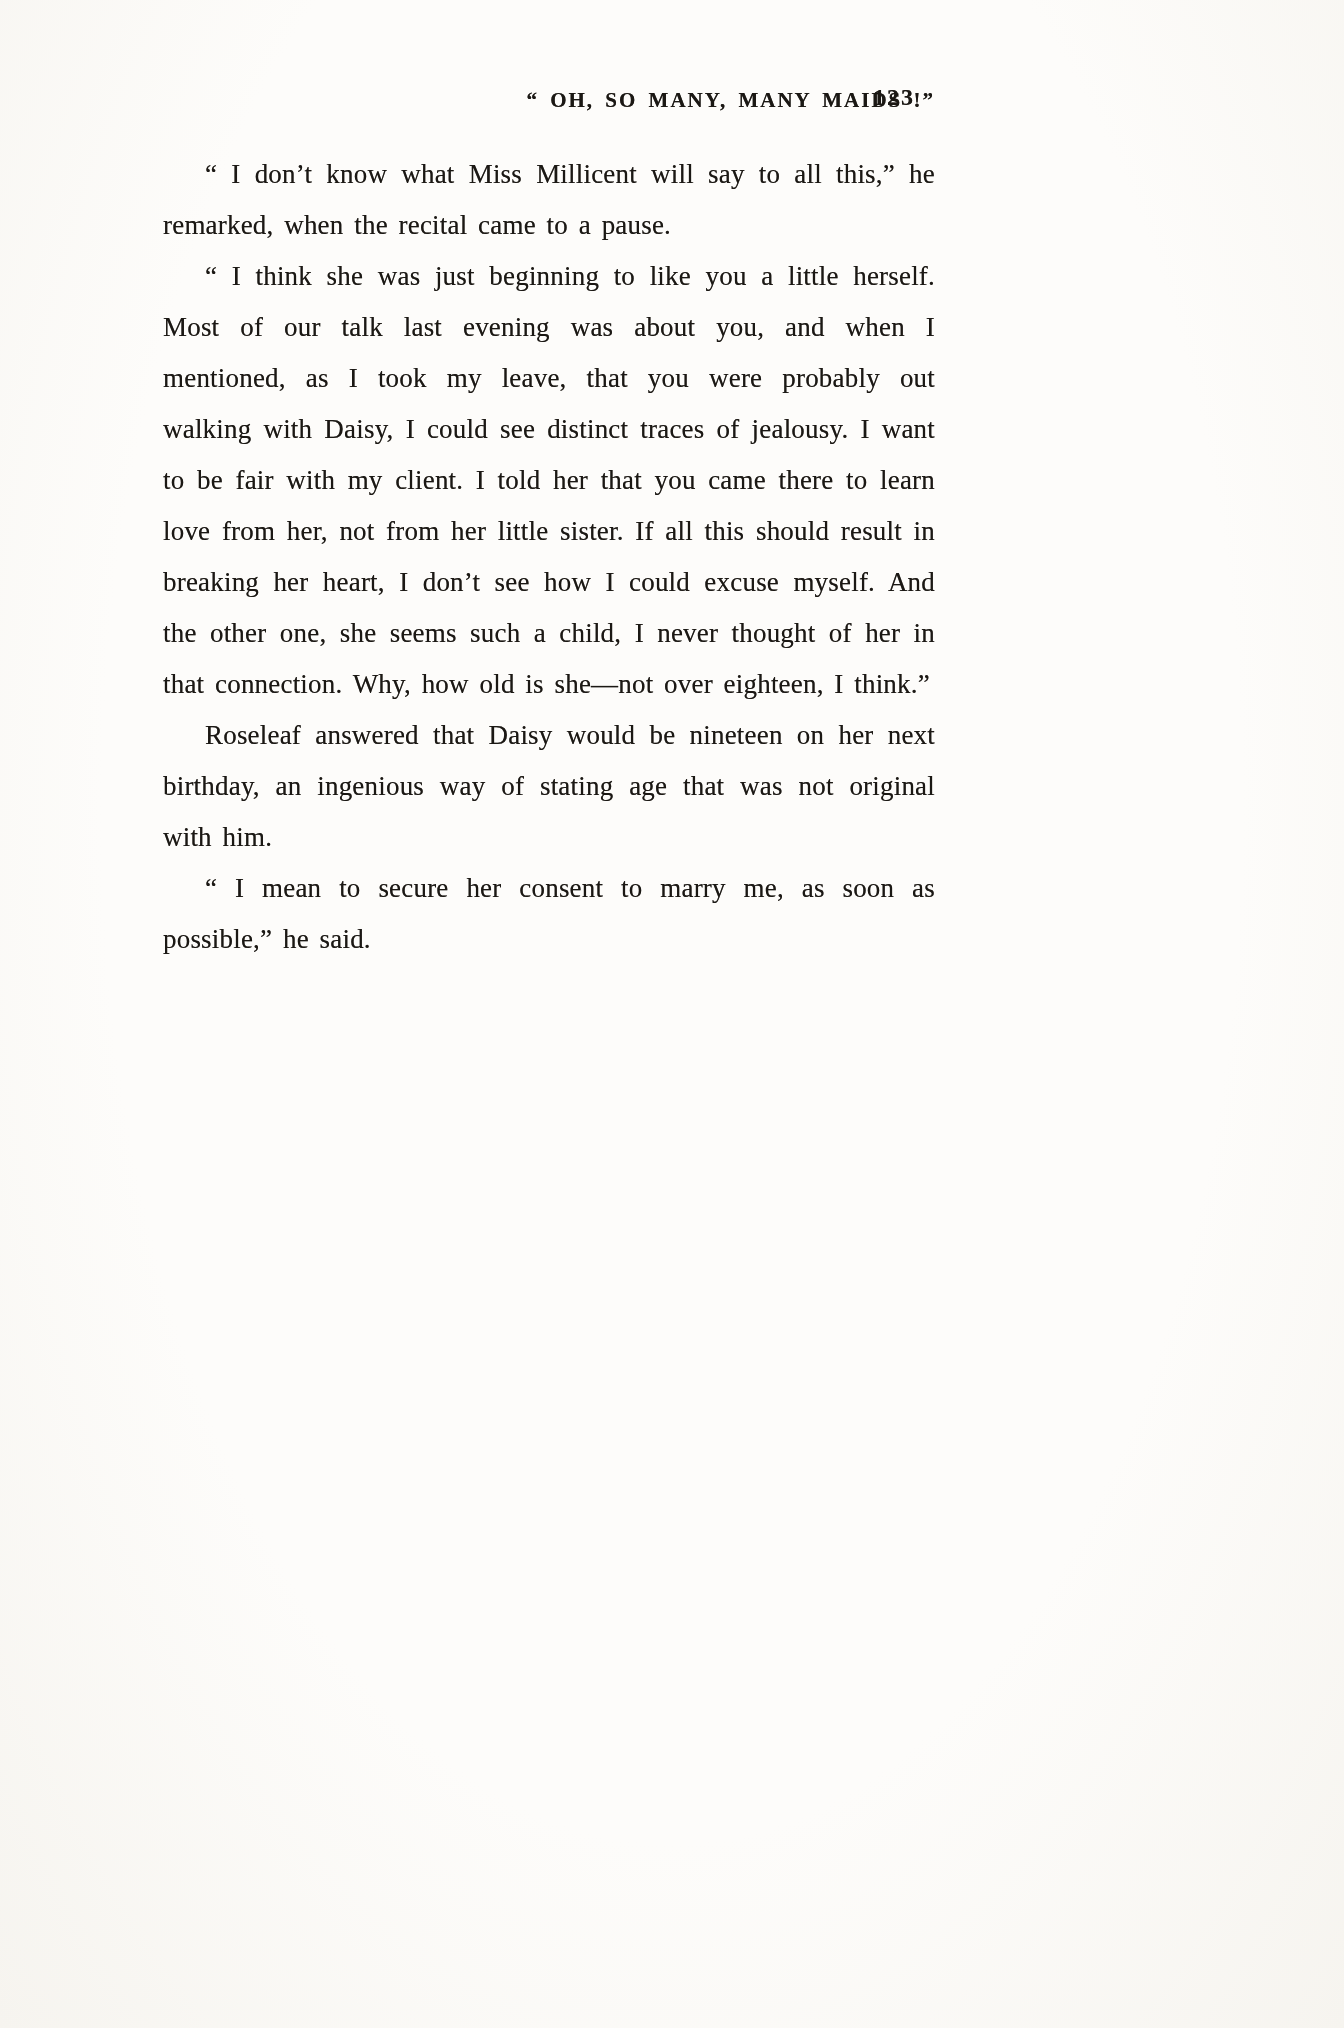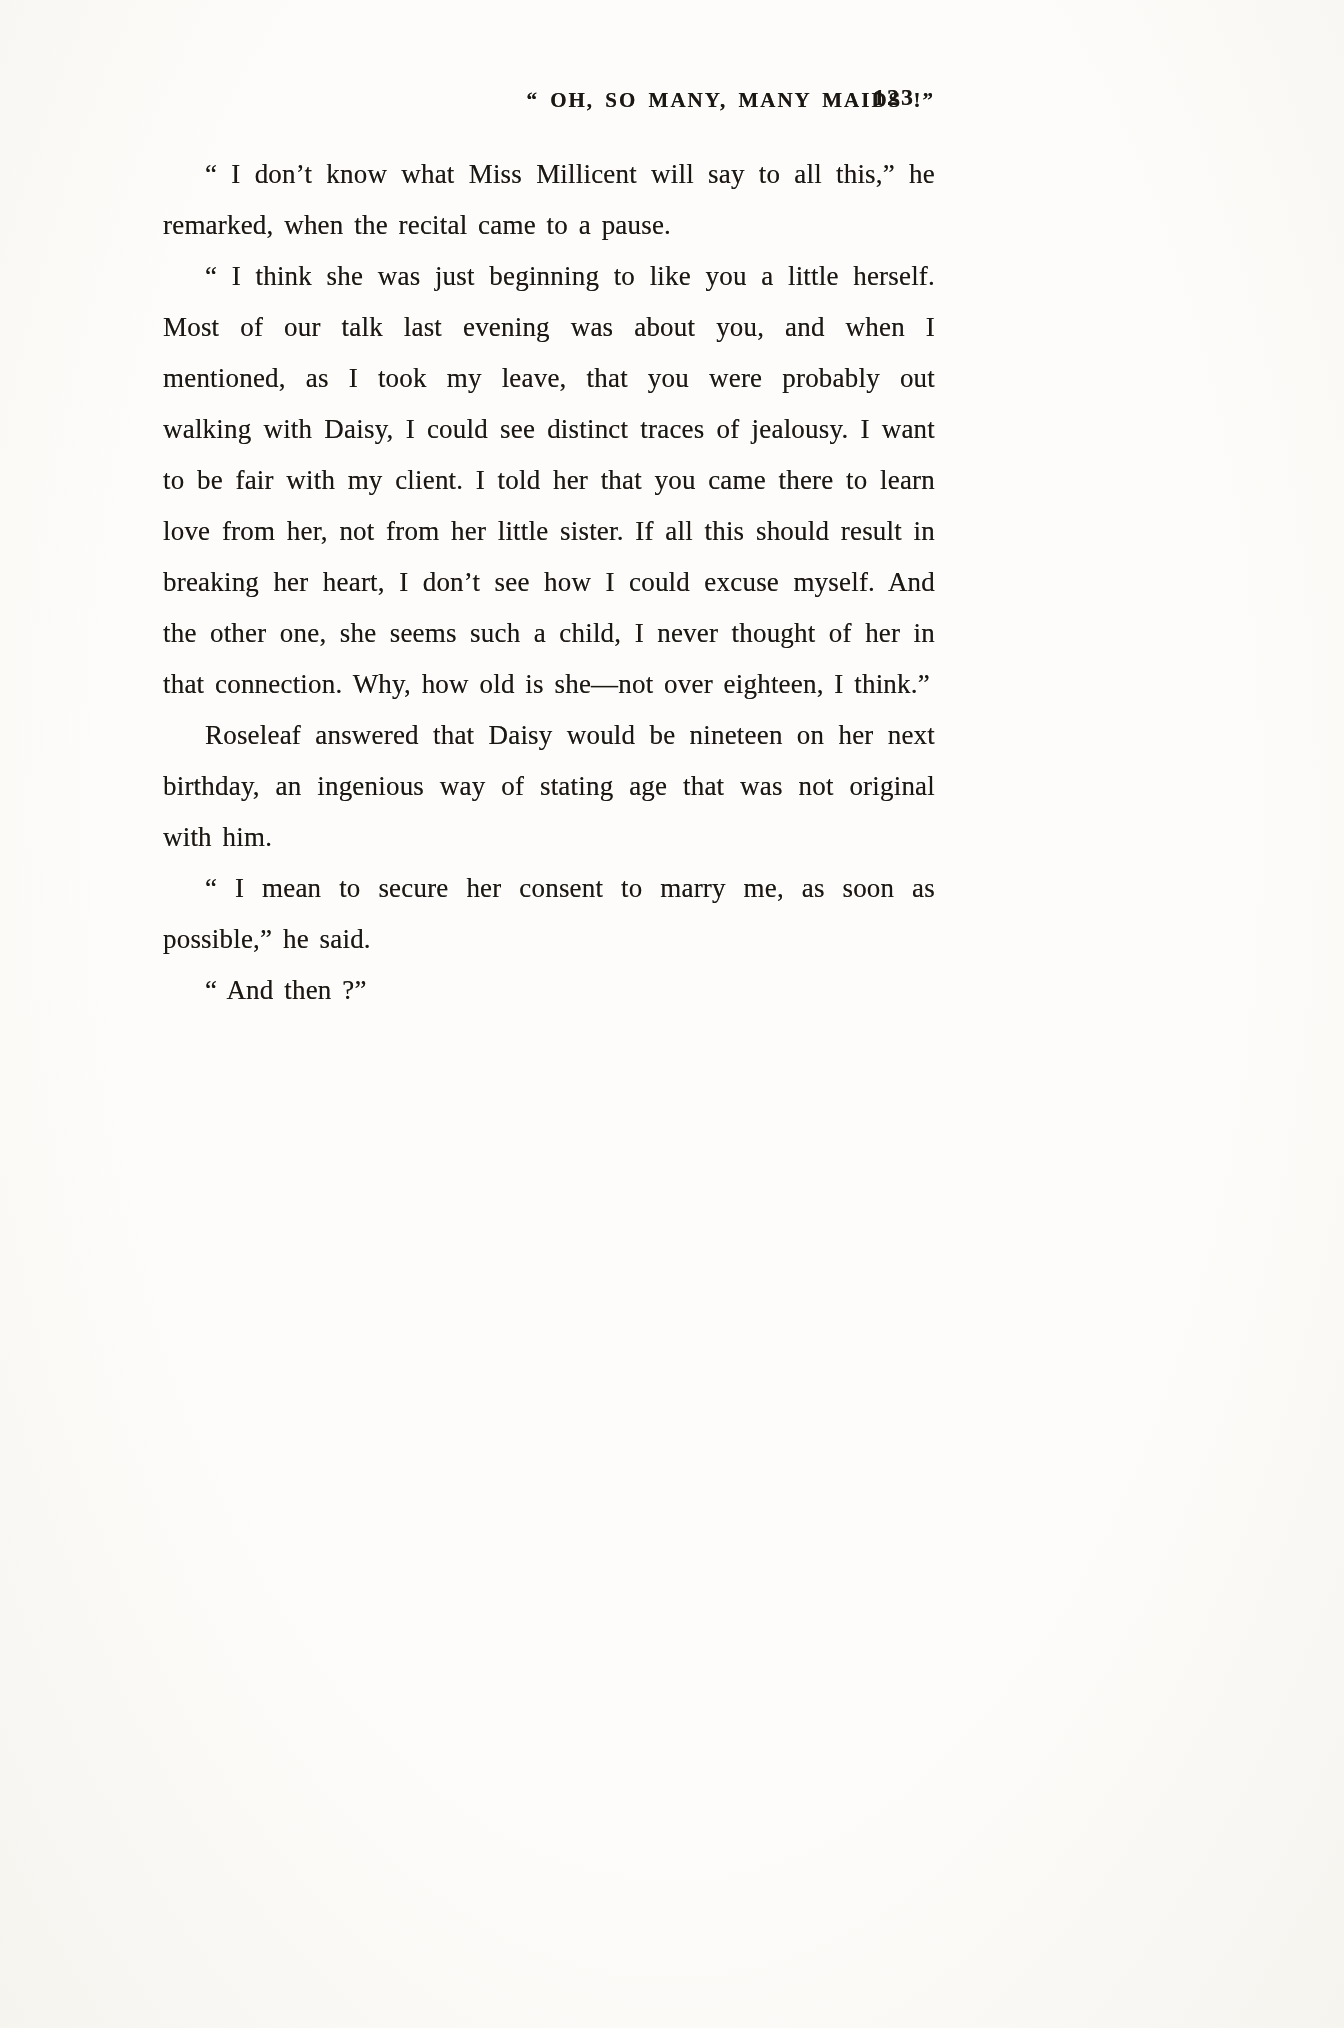--- a/index.html
+++ b/index.html
@@ -69,16 +69,15 @@
   <div class="header">
     <span class="running-title">“ OH, SO MANY, MANY MAIDS !”</span>
     <span class="page-number">123</span>
   </div>
 
   <div class="text-block">
     <p>“ I don’t know what Miss Millicent will say to all this,” he remarked, when the recital came to a pause.</p>
     <p>“ I think she was just beginning to like you a little herself.  Most of our talk last evening was about you, and when I mentioned, as I took my leave, that you were probably out walking with Daisy, I could see distinct traces of jealousy.  I want to be fair with my client.  I told her that you came there to learn love from her, not from her little sister.  If all this should result in breaking her heart, I don’t see how I could excuse myself.  And the other one, she seems such a child, I never thought of her in that connection.  Why, how old is she—not over eighteen, I think.”</p>
     <p>Roseleaf answered that Daisy would be nineteen on her next birthday, an ingenious way of stating age that was not original with him.</p>
     <p>“ I mean to secure her consent to marry me, as soon as possible,” he said.</p>
-    <p>“ And then ?”</p>
   </div>
 
 </div>
 
 </body></html>

